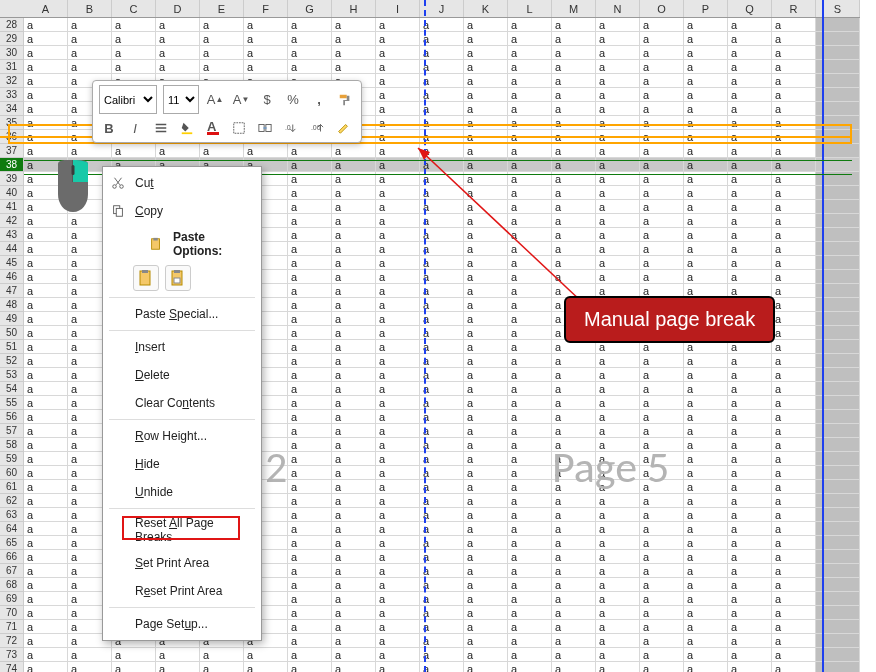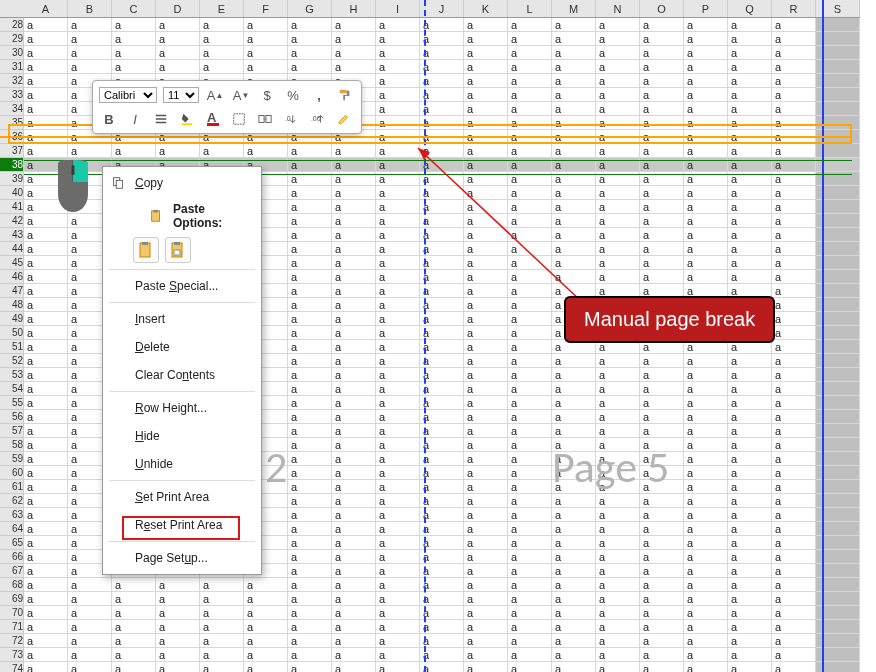--- a/index.html
+++ b/index.html
@@ -3,41 +3,41 @@
 <meta charset="utf-8">
 <style>
   * { box-sizing: border-box; margin: 0; padding: 0; }
   body { font-family: "Segoe UI", Arial, sans-serif; font-size: 12px; background: #fff; overflow: hidden; width: 876px; height: 672px; position: relative; }
   #grid-area { position: absolute; top: 0; left: 0; width: 876px; height: 672px; }
   .col-headers { position: absolute; top: 0; left: 0; height: 18px; display: flex; background: #e6e6e6; border-bottom: 1px solid #999; }
   .row-numcol { width: 24px; }
   .col-h { width: 44px; text-align: center; font-size: 11px; color: #333; border-right: 1px solid #ccc; line-height: 18px; background: #e6e6e6; }
   .rows { position: absolute; top: 18px; left: 0; right: 0; bottom: 0; }
   .row { display: flex; height: 14px; }
-  .row-h { width: 24px; text-align: right; font-size: 10px; color: #333; border-right: 1px solid #ccc; border-bottom: 1px solid #ccc; background: #e6e6e6; line-height: 14px; }
+  .row-h { width: 24px; text-align: center; font-size: 10px; color: #333; border-right: 1px solid #ccc; border-bottom: 1px solid #ccc; background: #e6e6e6; line-height: 14px; }
   .cell { width: 44px; height: 14px; border-right: 1px solid #d8d8d8; border-bottom: 1px solid #d8d8d8; font-size: 11px; line-height: 14px; padding-left: 3px; color: #222; background: #fff; overflow: hidden; }
   .dead-col { background: #bfbfbf; }
   .selected-row .row-h { background: #0f7b0f; color: #fff; }
   .selected-row .cell { background: #c8c8c8; }
   .page-watermark { position: absolute; font-family: Calibri, Arial, sans-serif; font-size: 44px; color: #b4b4b4; pointer-events: none; z-index: 1; }
 
   
   .vline { position: absolute; top: 0; width: 0; height: 672px; border-left: 2px dashed #1e40f0; z-index: 2; pointer-events: none; }
   .vline.solid { border-left: 2px solid #1e40f0; }
   .orange-box { position: absolute; border: 2px solid #ffa500; z-index: 4; pointer-events:none; }
   .orange-line { position: absolute; height: 0; border-top: 2px solid #ffa500; z-index: 4; pointer-events:none;}
   .green-line { position: absolute; height: 0; border-top: 1px solid #0f7b0f; z-index: 3; pointer-events:none;}
   .red-box { position: absolute; border: 2px solid #e01515; z-index: 30; pointer-events:none;}
   .arrow-line { stroke: #e01515; stroke-width: 1.5; fill: none; }
   .arrow-head { fill: #e01515; }
   
   
   .mini-tb { position: absolute; background: #fff; border: 1px solid #aaa; border-radius: 4px; box-shadow: 0 2px 6px rgba(0,0,0,.25); padding: 4px 6px; display: flex; flex-direction: column; gap: 4px; z-index: 20; }
   .mini-tb-row { display: flex; align-items: center; gap: 6px; }
-  .tb-sel { height: 16px; font-size: 11px; border: 1px solid #aaa; background: #fff; }
+  .tb-sel { height: 29px; font-size: 11px; border: 1px solid #aaa; background: #fff; }
   .tb-btn { width: 20px; height: 20px; display:flex; align-items:center; justify-content:center; color:#555; font-size:13px; }
   .tb-btn svg { width:14px; height:14px; }
   
   
   .ctx-menu { position: absolute; width: 160px; background: #fff; border: 1px solid #999; box-shadow: 2px 3px 8px rgba(0,0,0,.3); z-index: 25; padding: 2px 0; font-size: 12px; }
   .ctx-item { display: flex; align-items: center; padding: 5px 8px 5px 6px; gap: 8px; color: #222; cursor: default; }
   .ctx-item.bold { font-weight: 600; padding-left: 44px; }
   .ctx-sep { height: 1px; background: #ddd; margin: 2px 6px; }
   .ctx-icon { width: 18px; height: 18px; display:flex; align-items:center; justify-content:center; color:#555; flex-shrink:0; }
   .ctx-icon svg { width:14px; height:14px; }
@@ -1198,20 +1198,30 @@
           <path d="M3 12l8-8 2 2-8 8z" fill="#ffda66" stroke="#b58a00"></path>
         </svg>
       </span>
   </div>
 </div>
 
 <div class="ctx-menu" style="left:102px; top:166px;">
   <div class="ctx-item">
     <span class="ctx-icon">
         <svg viewBox="0 0 16 16">
+          <path d="M4 2l6 8M12 2l-6 8" stroke="#555" fill="none"></path>
+          <circle cx="4" cy="12" r="2" fill="none" stroke="#555"></circle>
+          <circle cx="12" cy="12" r="2" fill="none" stroke="#555"></circle>
+        </svg>
+      </span>
+    <span class="ctx-label">Cu<u>t</u></span>
+  </div>
+  <div class="ctx-item">
+    <span class="ctx-icon">
+        <svg viewBox="0 0 16 16">
           <rect x="3" y="2" width="7" height="9" fill="none" stroke="#555"></rect>
           <rect x="6" y="5" width="7" height="9" fill="#fff" stroke="#555"></rect>
         </svg>
       </span>
     <span class="ctx-label"><u>C</u>opy</span>
   </div>
   <div class="ctx-item bold">
     <span class="ctx-icon">
         <svg viewBox="0 0 16 16">
           <rect x="3" y="2" width="9" height="12" fill="#f4c869" stroke="#b58a00"></rect>
@@ -1262,20 +1272,24 @@
       <span class="ctx-icon"></span>
       <span class="ctx-label"><u>H</u>ide</span>
     </div>
   <div class="ctx-item">
       <span class="ctx-icon"></span>
       <span class="ctx-label"><u>U</u>nhide</span>
     </div>
   <div class="ctx-sep"></div>
   <div class="ctx-item">
       <span class="ctx-icon"></span>
+      <span class="ctx-label">Reset <u>A</u>ll Page Breaks</span>
+    </div>
+  <div class="ctx-item">
+      <span class="ctx-icon"></span>
       <span class="ctx-label"><u>S</u>et Print Area</span>
     </div>
   <div class="ctx-item">
       <span class="ctx-icon"></span>
       <span class="ctx-label">R<u>e</u>set Print Area</span>
     </div>
   <div class="ctx-sep"></div>
   <div class="ctx-item">
       <span class="ctx-icon"></span>
       <span class="ctx-label">Page Set<u>u</u>p...</span>

